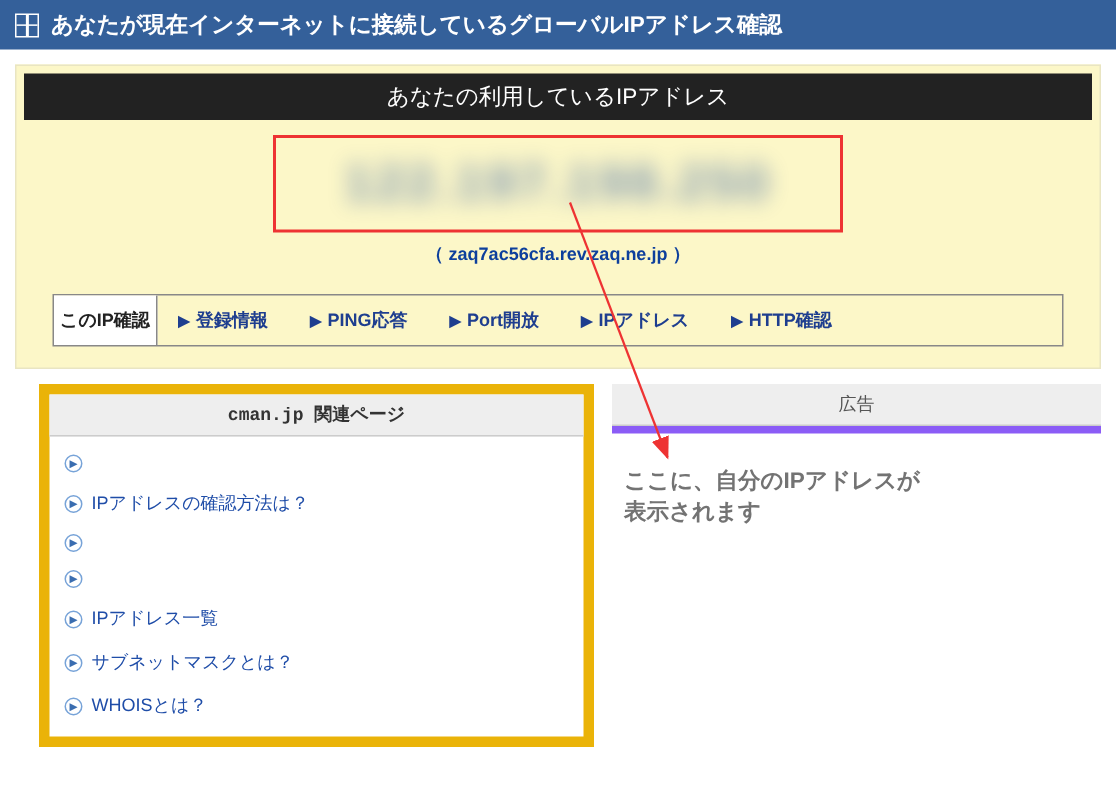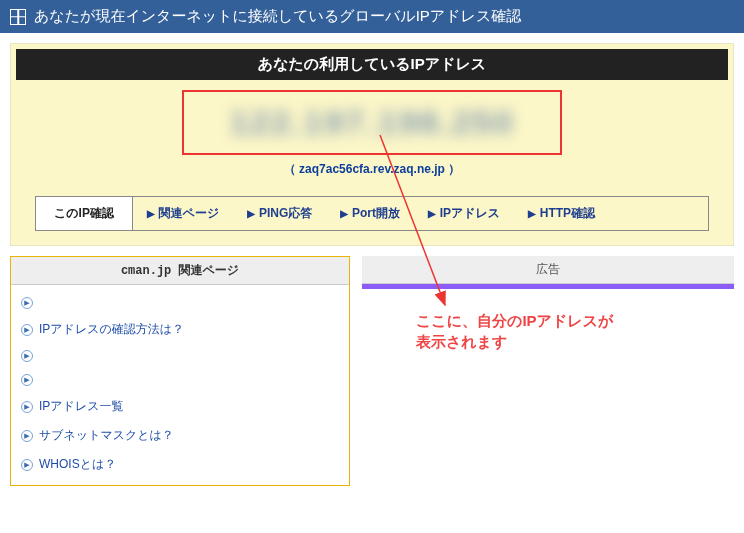--- a/index.html
+++ b/index.html
@@ -10,21 +10,21 @@
     color: #333;
   }
   .page {
     width: 744px;
     position: relative;
   }
   .header-bar {
     background: #34609a;
     color: #fff;
     padding: 7px 10px;
-    font-weight: normal;
+    font-weight: bold;
     font-size: 15px;
     display: flex;
     align-items: center;
     gap: 8px;
   }
   .header-icon {
     display: inline-block;
     width: 16px;
     height: 16px;
     border: 1.5px solid #fff;
@@ -47,21 +47,21 @@
   .ip-panel {
     margin: 10px;
     background: #fcf7c8;
     padding: 0 0 14px 0;
     border: 1px solid #e9e5c2;
   }
   .sub-header {
     background: #222;
     color: #fff;
     text-align: center;
-    font-weight: bold;
+    font-weight: normal;
     font-size: 15px;
     padding: 6px 0;
     margin: 5px 5px 10px 5px;
   }
   .ip-box {
     margin: 0 auto;
     width: 380px;
     height: 65px;
     border: 2px solid #e33;
     background: #fcf7c8;
@@ -100,34 +100,35 @@
     color: #1e3e8f;
     display: flex;
     align-items: center;
     gap: 4px;
     cursor: pointer;
   }
   .tab-btn.first {
     background: #fff;
     border-right: 1px solid #888;
     color: #222;
-    padding: 8px 18px;
+    padding: 8px 4px;
   }
   .tri {
     color: #1e3e8f;
     font-size: 10px;
   }
   .lower {
     display: flex;
     gap: 12px;
     margin: 10px;
   }
   .related-box {
-    width: 340px;
-    border: 1px solid #eab308;
+    width: 370px;
+    border: 7px solid #eab308;
+    margin-left: 16px;
   }
   .related-header, .ad-header {
     background: #eee;
     border-bottom: 1px solid #ccc;
     text-align: center;
     font-size: 12px;
     padding: 5px 0;
     font-weight: bold;
     font-family: "Courier New", monospace;
   }
@@ -170,21 +171,21 @@
   .arrow-svg {
     position: absolute;
     top: 80px;
     left: 310px;
     pointer-events: none;
   }
   .annotation {
     position: absolute;
     top: 310px;
     left: 416px;
-    color: #ef4444;
+    color: #737373;
     font-size: 15px;
     font-weight: bold;
     line-height: 1.4;
   }
 </style>
 </head>
 <body>
 
 <div class="page">
 
@@ -199,21 +200,21 @@
       <div class="ip-box-blur">122.197.198.250</div>
     </div>
     <div class="hostname">（ zaq7ac56cfa.rev.zaq.ne.jp ）</div>
 
     <div class="tab-row">
       <div class="tab-btn first">
         <span>このIP確認</span>
       </div>
       <div class="tab-btn">
         <span class="tri">▶</span>
-        <span>関連ページ</span>
+        <span>登録情報</span>
       </div>
       <div class="tab-btn">
         <span class="tri">▶</span>
         <span>PING応答</span>
       </div>
       <div class="tab-btn">
         <span class="tri">▶</span>
         <span>Port開放</span>
       </div>
       <div class="tab-btn">

